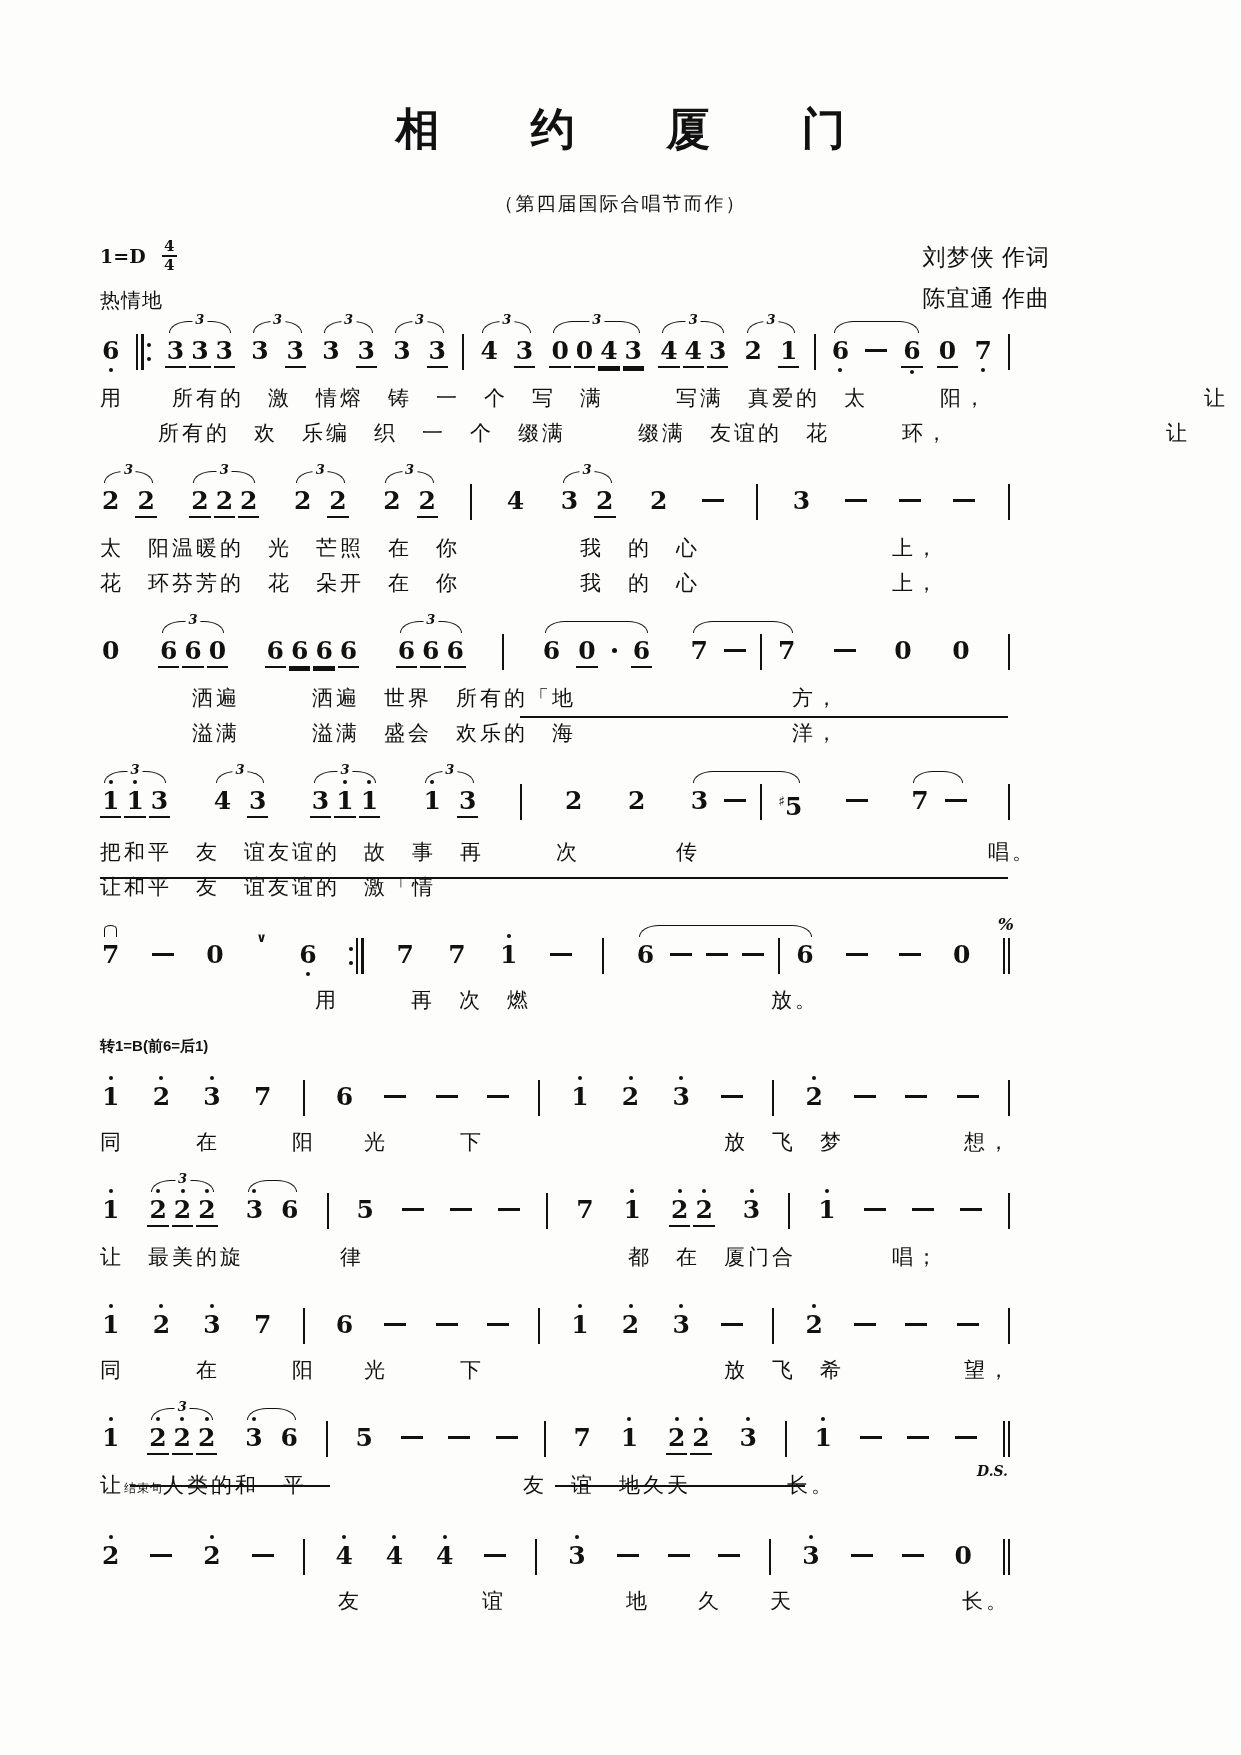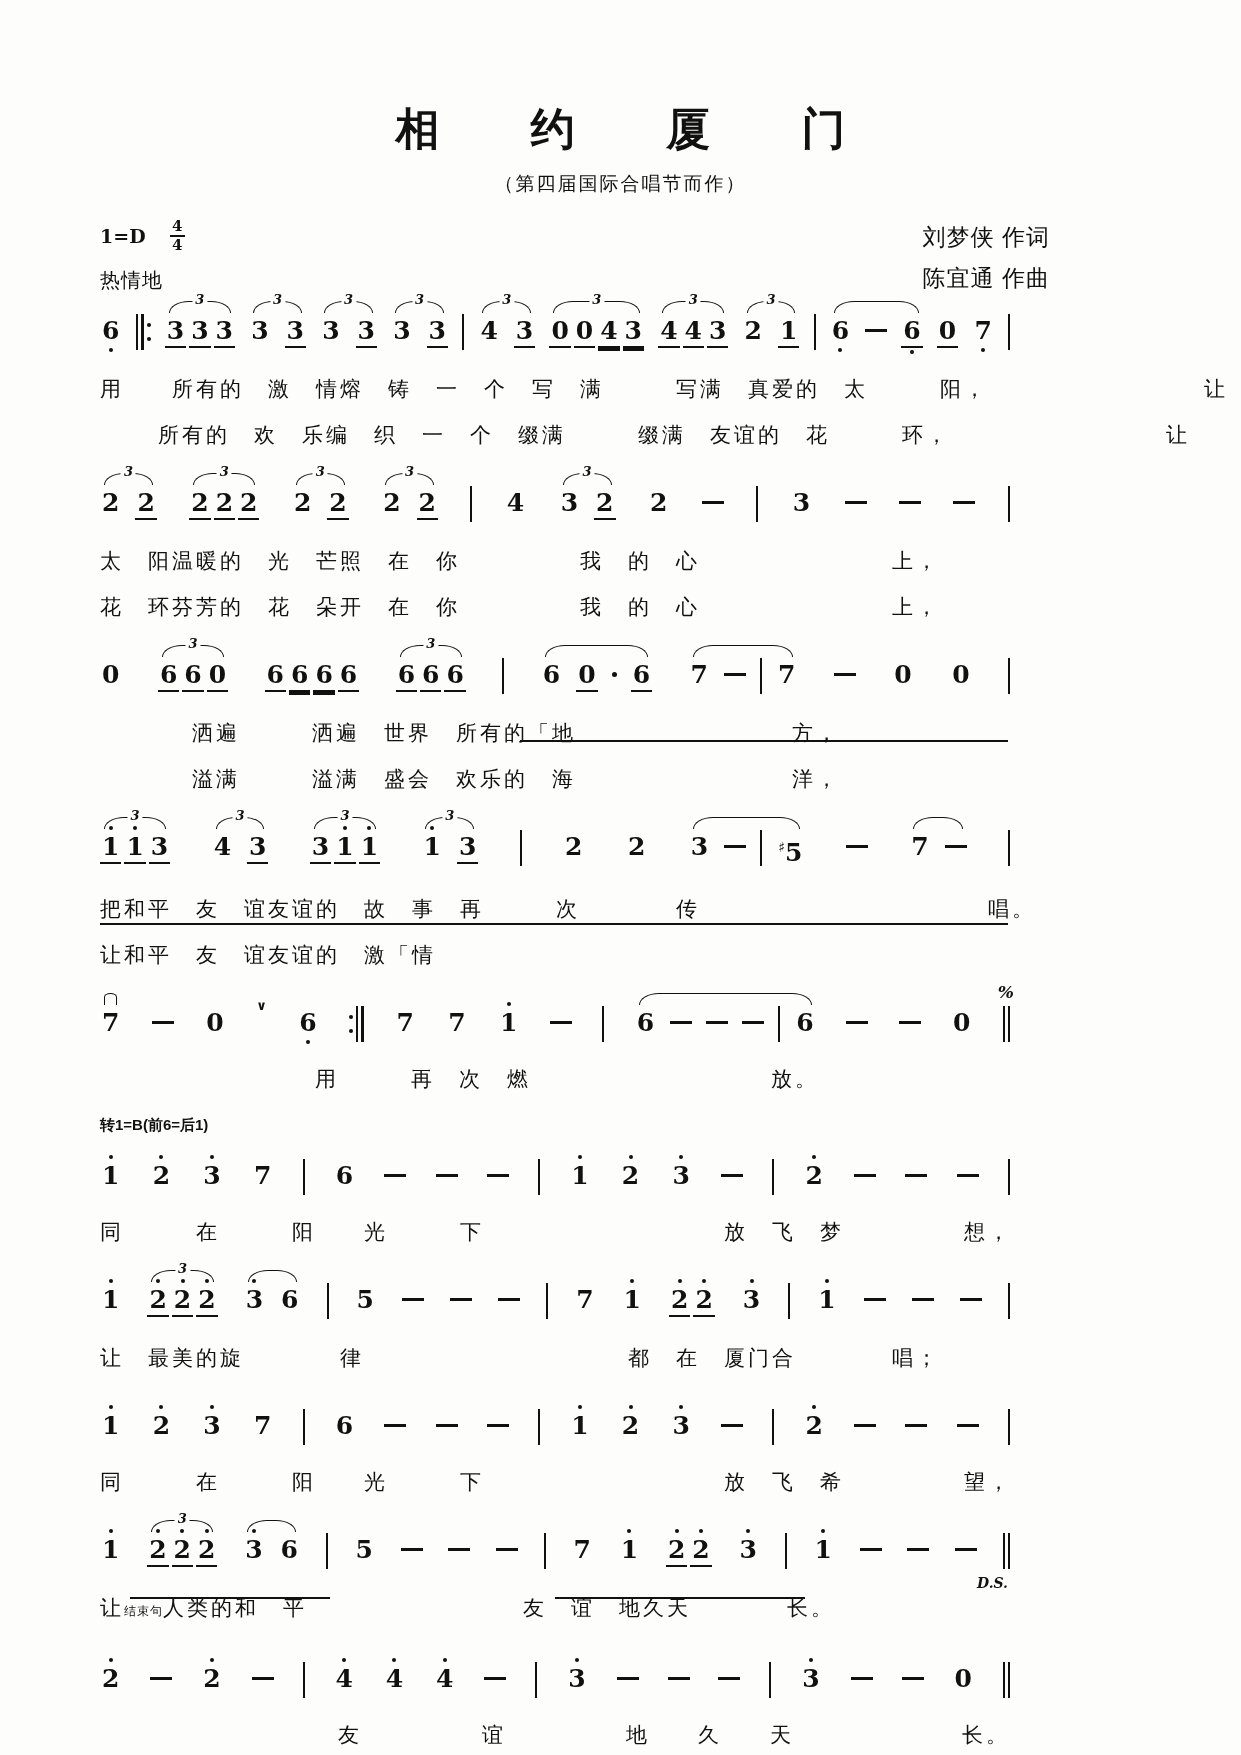--- a/index.html
+++ b/index.html
@@ -5,25 +5,25 @@
   html,body{margin:0;padding:0;background:#f7f7f5;}
   .page{
     width:1241px;height:1755px;margin:0 auto;background:#fdfdfc;color:#111;
     box-sizing:border-box;padding:100px 100px 40px 100px;position:relative;
     font-family:"Liberation Sans","DejaVu Sans",sans-serif;
   }
   .title{
     text-align:center;font-size:44px;font-weight:bold;letter-spacing:38px;
     padding-left:38px;font-family:"DejaVu Sans",sans-serif;
   }
-  .subtitle{text-align:center;font-size:19px;margin-top:12px;letter-spacing:2px;}
+  .subtitle{text-align:center;font-size:19px;margin-top:32px;letter-spacing:2px;}
   .keyrow,.temporow{display:flex;justify-content:space-between;align-items:flex-end;width:950px;}
   .keyrow{margin-top:22px;}
   .temporow{margin-top:10px;margin-bottom:2px;}
-  .keysig{font-size:19px;font-weight:bold;font-family:"DejaVu Serif",serif;display:flex;align-items:center;gap:24px;}
+  .keysig{font-size:19px;font-weight:bold;font-family:"DejaVu Serif",serif;display:flex;align-items:center;gap:16px;}
   .frac{display:inline-flex;flex-direction:column;align-items:center;line-height:1;font-size:15px;}
   .frac .fracline{display:block;width:15px;height:2px;background:#111;margin:1px 0;}
   .credit{font-size:23px;letter-spacing:1px;}
   .tempo{font-size:20px;letter-spacing:1px;}
 
   
   #score{margin-top:6px;}
   .system{position:relative;width:910px;margin-bottom:22px;}
   .modlabel{font-size:15px;font-weight:bold;margin:4px 0 10px 0;}
   .noterow{display:flex;justify-content:space-between;align-items:flex-start;width:100%;}
@@ -57,21 +57,21 @@
   .fin{display:flex;gap:3px;margin-top:14px;flex-shrink:0;height:36px;position:relative;}
   .fin .b{width:2px;background:#111;}
   .segno{
     position:absolute;top:-22px;right:-4px;font-family:"DejaVu Serif",serif;
     font-style:italic;font-weight:bold;font-size:17px;line-height:1;
   }
   .dash{width:22px;height:3px;background:#111;margin-top:29px;flex-shrink:0;}
   .rdot{width:5px;height:5px;border-radius:50%;background:#111;margin-top:28px;flex-shrink:0;}
   .breath{font-size:13px;font-weight:bold;margin-top:6px;flex-shrink:0;font-family:"DejaVu Sans",sans-serif;}
   .ds{position:absolute;right:2px;top:56px;font-family:"DejaVu Serif",serif;font-style:italic;font-weight:bold;font-size:14px;}
-  .lyric{position:relative;font-size:21px;letter-spacing:3px;line-height:30px;margin-top:16px;white-space:nowrap;}
+  .lyric{position:relative;font-size:21px;letter-spacing:3px;line-height:30px;margin-top:5px;white-space:nowrap;}
   .lyric .small{font-size:12px;letter-spacing:1px;}
   .vline{position:absolute;height:2px;background:#111;z-index:3;}
 </style>
 </head>
 <body>
 
 <div class="page">
   <div class="title">相 约 厦 门</div>
   <div class="subtitle">（第四届国际合唱节而作）</div>
 

